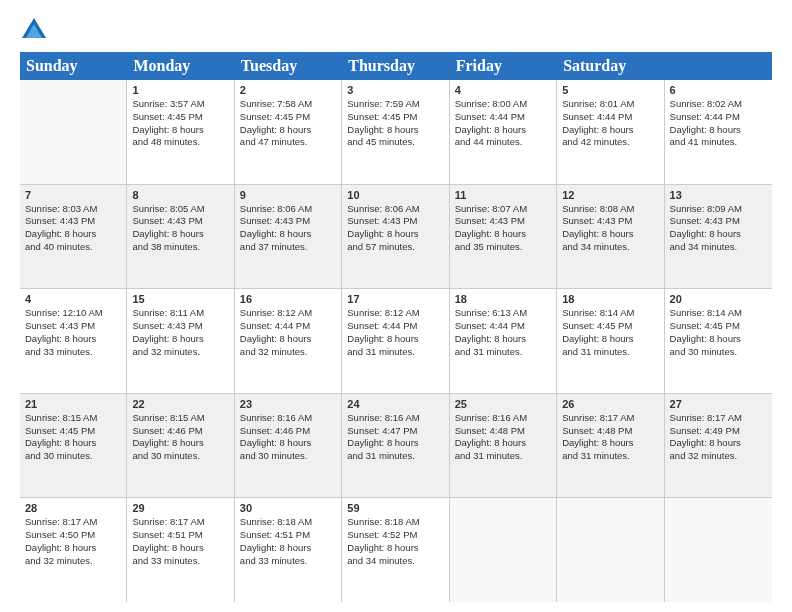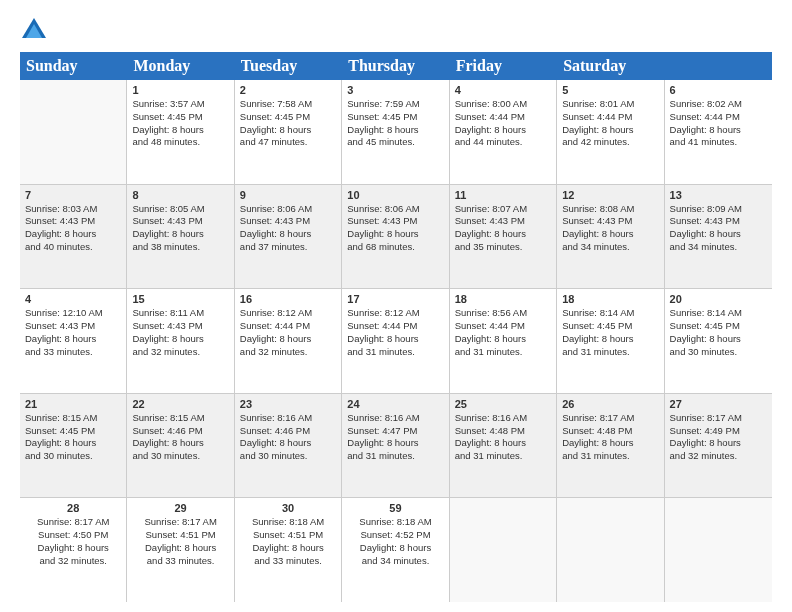--- a/index.html
+++ b/index.html
@@ -84,21 +84,20 @@
       flex: 1;
     }
     .cal-row {
       display: grid;
       grid-template-columns: repeat(7, 1fr);
       flex: 1;
       border-bottom: 1px solid #ccc;
     }
     .cal-row:last-child {
       border-bottom: none;
-      text-align: center;
     }
     .cal-cell {
       border-right: 1px solid #ccc;
       padding: 4px 5px;
       font-size: 9.5px;
       color: #333;
       vertical-align: top;
       min-height: 0;
       overflow: hidden;
     }
@@ -218,21 +217,21 @@
             <span class="cell-line">Sunrise: 8:06 AM</span>
             <span class="cell-line">Sunset: 4:43 PM</span>
             <span class="cell-line">Daylight: 8 hours</span>
             <span class="cell-line">and 37 minutes.</span>
           </div>
           <div class="cal-cell shaded">
             <span class="day-num">10</span>
             <span class="cell-line">Sunrise: 8:06 AM</span>
             <span class="cell-line">Sunset: 4:43 PM</span>
             <span class="cell-line">Daylight: 8 hours</span>
-            <span class="cell-line">and 68 minutes.</span>
+            <span class="cell-line">and 57 minutes.</span>
           </div>
           <div class="cal-cell shaded">
             <span class="day-num">11</span>
             <span class="cell-line">Sunrise: 8:07 AM</span>
             <span class="cell-line">Sunset: 4:43 PM</span>
             <span class="cell-line">Daylight: 8 hours</span>
             <span class="cell-line">and 35 minutes.</span>
           </div>
           <div class="cal-cell shaded">
             <span class="day-num">12</span>
@@ -273,21 +272,21 @@
           </div>
           <div class="cal-cell">
             <span class="day-num">17</span>
             <span class="cell-line">Sunrise: 8:12 AM</span>
             <span class="cell-line">Sunset: 4:44 PM</span>
             <span class="cell-line">Daylight: 8 hours</span>
             <span class="cell-line">and 31 minutes.</span>
           </div>
           <div class="cal-cell">
             <span class="day-num">18</span>
-            <span class="cell-line">Sunrise: 8:56 AM</span>
+            <span class="cell-line">Sunrise: 6:13 AM</span>
             <span class="cell-line">Sunset: 4:44 PM</span>
             <span class="cell-line">Daylight: 8 hours</span>
             <span class="cell-line">and 31 minutes.</span>
           </div>
           <div class="cal-cell">
             <span class="day-num">18</span>
             <span class="cell-line">Sunrise: 8:14 AM</span>
             <span class="cell-line">Sunset: 4:45 PM</span>
             <span class="cell-line">Daylight: 8 hours</span>
             <span class="cell-line">and 31 minutes.</span>

